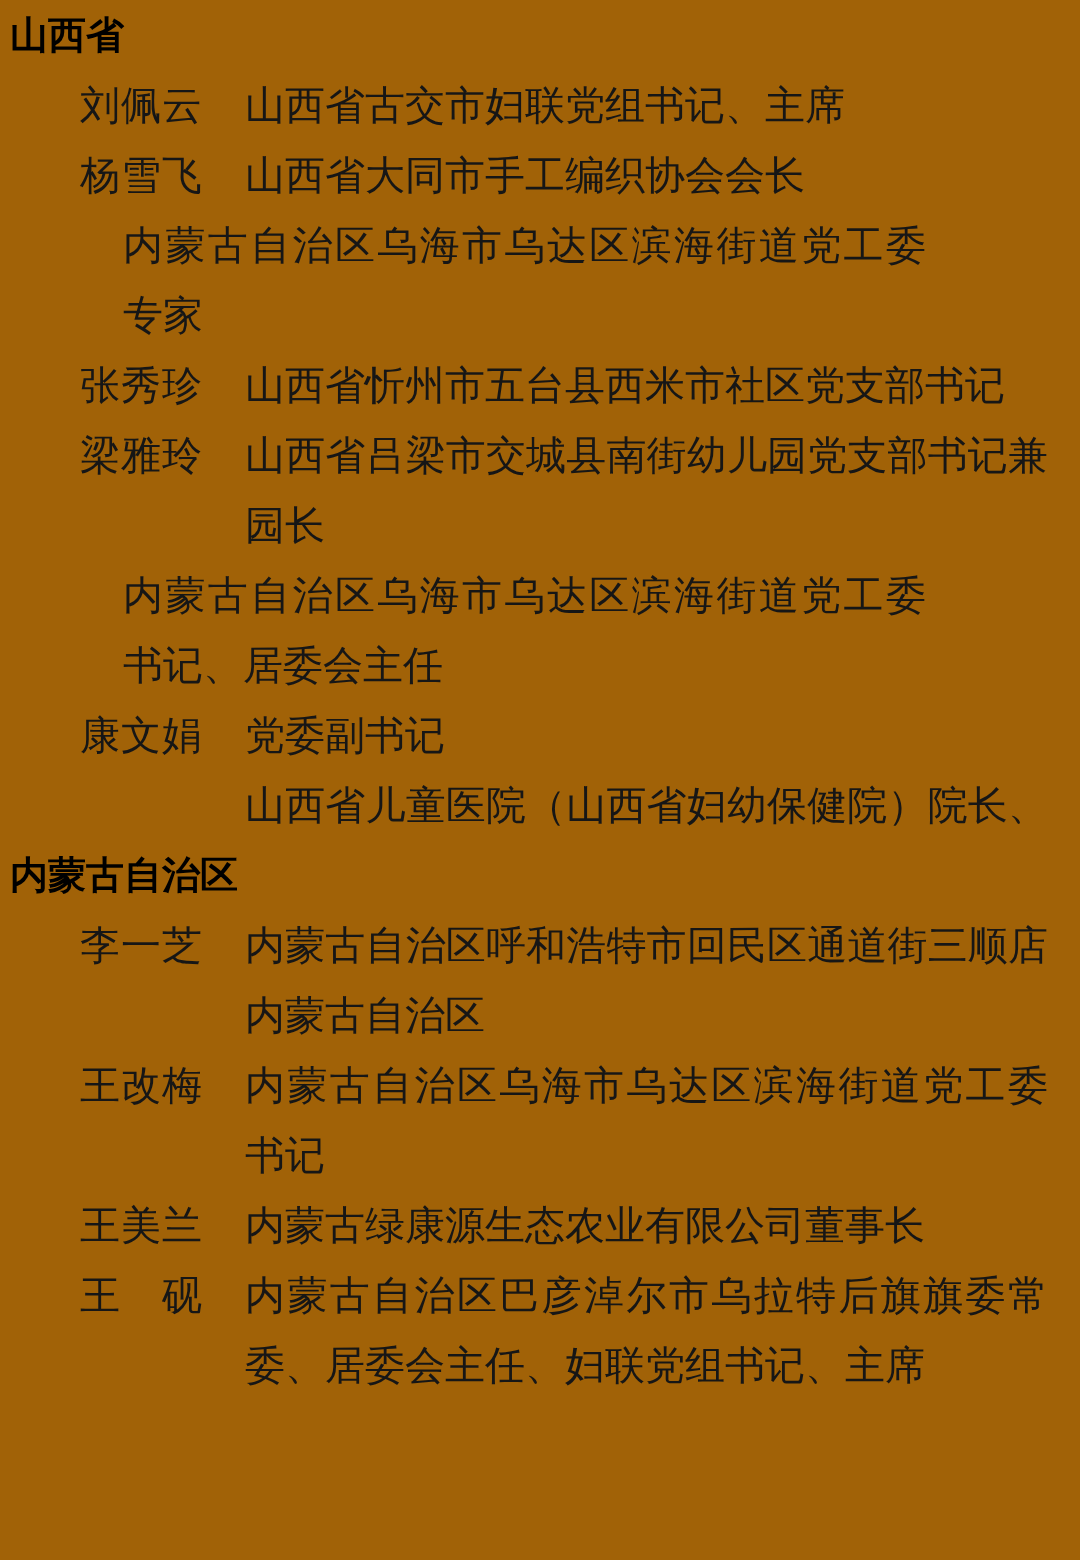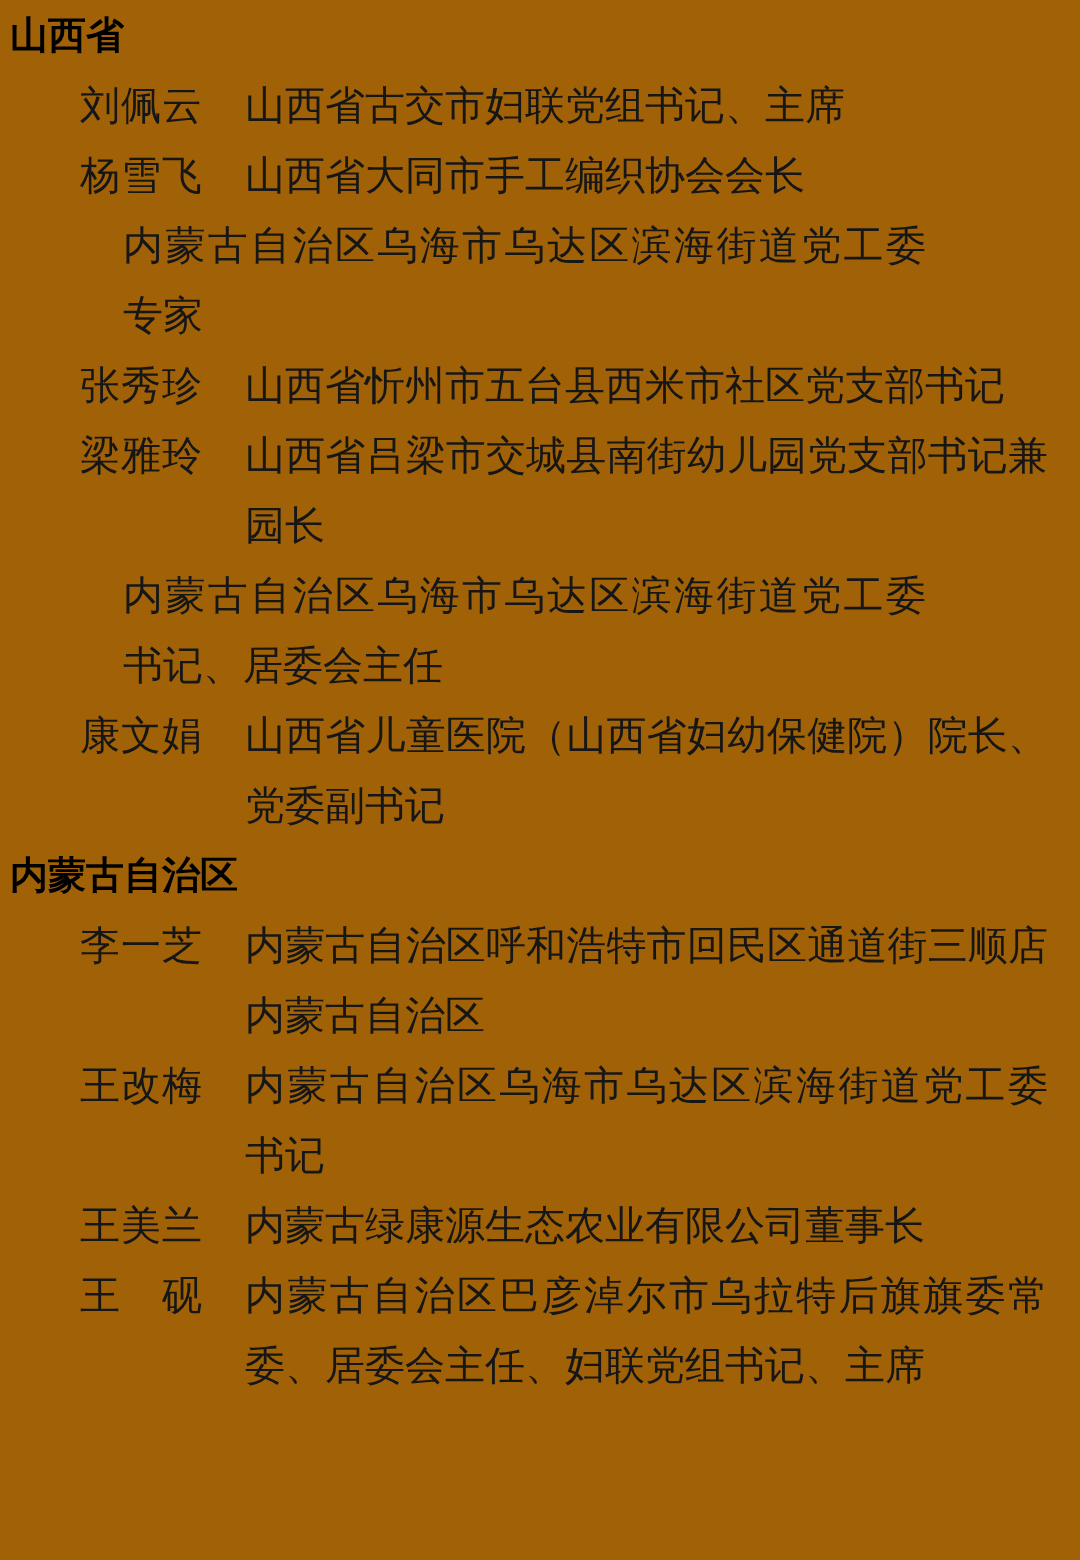--- a/index.html
+++ b/index.html
@@ -101,22 +101,22 @@
     <div class="row">
       <div class="desc">
         <div class="line j">内蒙古自治区乌海市乌达区滨海街道党工委</div>
         <div class="line">书记、居委会主任</div>
       </div>
     </div>
 
     <div class="row">
       <div class="name">康文娟</div>
       <div class="desc">
+        <div class="line">党委副书记</div>
         <div class="line j">山西省儿童医院（山西省妇幼保健院）院长、</div>
-        <div class="line">党委副书记</div>
       </div>
     </div>
   </div>
 
   <div>
     <div class="hdr">内蒙古自治区</div>
 
     <div class="row">
       <div class="name">李一芝</div>
       <div class="desc">

